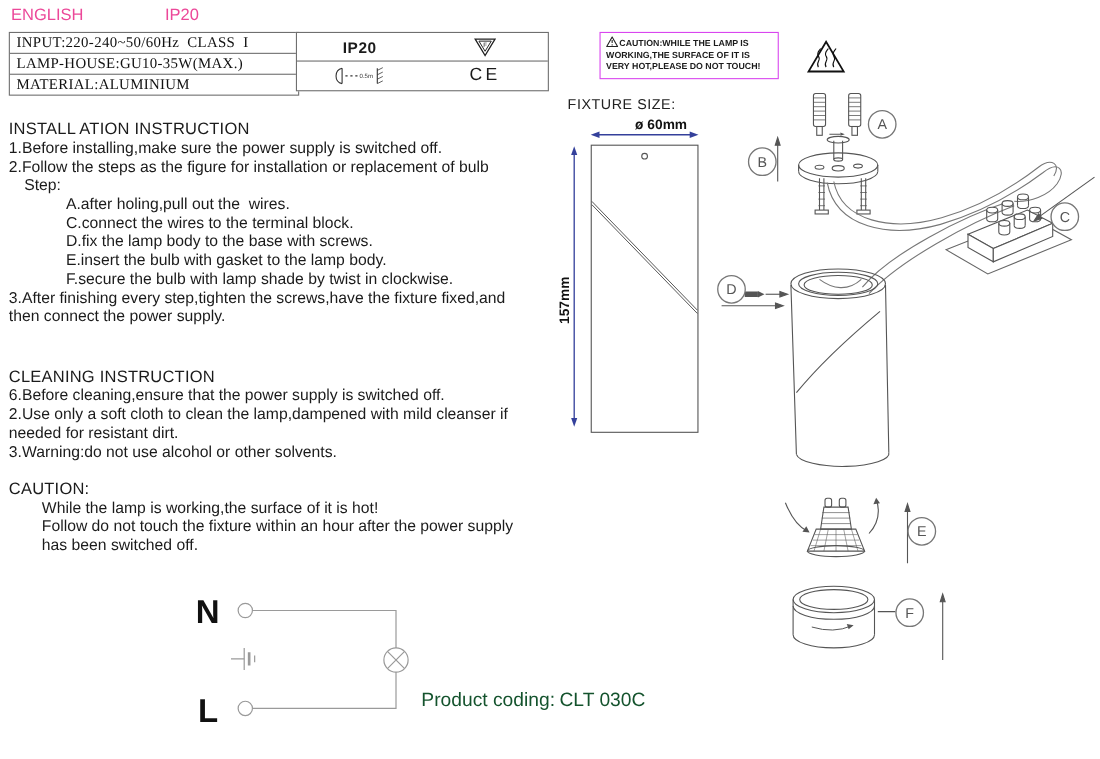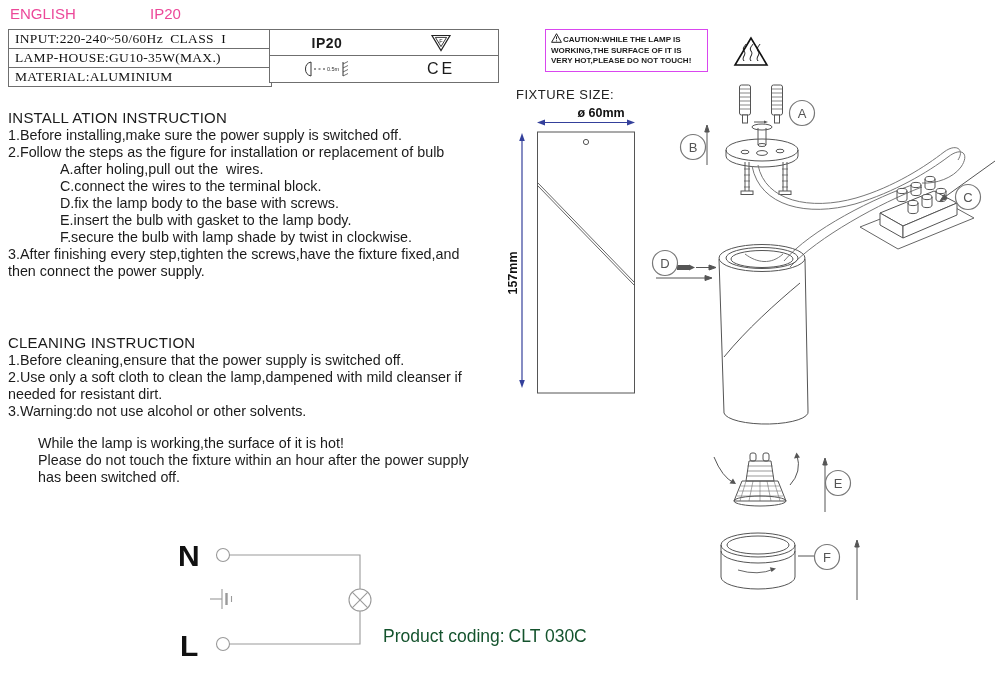--- a/index.html
+++ b/index.html
@@ -82,40 +82,42 @@
   <div class="abs caution-box"><svg width="11" height="10" viewBox="0 0 11 10">
         <polygon points="5.5,0.7 0.6,9.3 10.4,9.3" fill="none" stroke="#222" stroke-width="1"></polygon>
         <line x1="5.5" y1="3.4" x2="5.5" y2="6.2" stroke="#222" stroke-width="1"></line>
         <circle cx="5.5" cy="7.8" r="0.6" fill="#222"></circle>
       </svg><span>CAUTION:WHILE THE LAMP IS WORKING,THE SURFACE OF IT IS VERY HOT,PLEASE DO NOT TOUCH!</span></div>
 
   <div class="abs txt-block" style="top:108px">
     <div class="sec-title">INSTALL ATION INSTRUCTION</div>
     <div class="line">1.Before installing,make sure the power supply is switched off.</div>
     <div class="line">2.Follow the steps as the figure for installation or replacement of bulb</div>
+    <div class="line ind1">Step:</div>
     <div class="line ind2">A.after holing,pull out the  wires.</div>
     <div class="line ind2">C.connect the wires to the terminal block.</div>
     <div class="line ind2">D.fix the lamp body to the base with screws.</div>
     <div class="line ind2">E.insert the bulb with gasket to the lamp body.</div>
     <div class="line ind2">F.secure the bulb with lamp shade by twist in clockwise.</div>
     <div class="line">3.After finishing every step,tighten the screws,have the fixture fixed,and</div>
     <div class="line">then connect the power supply.</div>
   </div>
 
   <div class="abs txt-block" style="top:333px">
     <div class="sec-title">CLEANING INSTRUCTION</div>
-    <div class="line">1.Before cleaning,ensure that the power supply is switched off.</div>
+    <div class="line">6.Before cleaning,ensure that the power supply is switched off.</div>
     <div class="line">2.Use only a soft cloth to clean the lamp,dampened with mild cleanser if</div>
     <div class="line">needed for resistant dirt.</div>
     <div class="line">3.Warning:do not use alcohol or other solvents.</div>
   </div>
 
   <div class="abs txt-block" style="top:435px">
+    <div class="sec-title">CAUTION:</div>
     <div class="line indc">While the lamp is working,the surface of it is hot!</div>
-    <div class="line indc">Please do not touch the fixture within an hour after the power supply</div>
+    <div class="line indc">Follow do not touch the fixture within an hour after the power supply</div>
     <div class="line indc">has been switched off.</div>
   </div>
 
   <svg class="abs" style="left:498px; top:86px" width="150" height="320" viewBox="0 0 150 320">
     <text x="18" y="13" font-size="13" fill="#222" letter-spacing="0.5">FIXTURE SIZE:</text>
     <text x="103" y="31" font-size="12.5" font-weight="bold" text-anchor="middle" fill="#111">ø 60mm</text>
     <g stroke="#34409b" stroke-width="1.2">
       <line x1="44" y1="36.5" x2="132" y2="36.5"></line>
       <polygon points="39,36.5 47,33.6 47,39.4" fill="#34409b" stroke="none"></polygon>
       <polygon points="137,36.5 129,33.6 129,39.4" fill="#34409b" stroke="none"></polygon>

